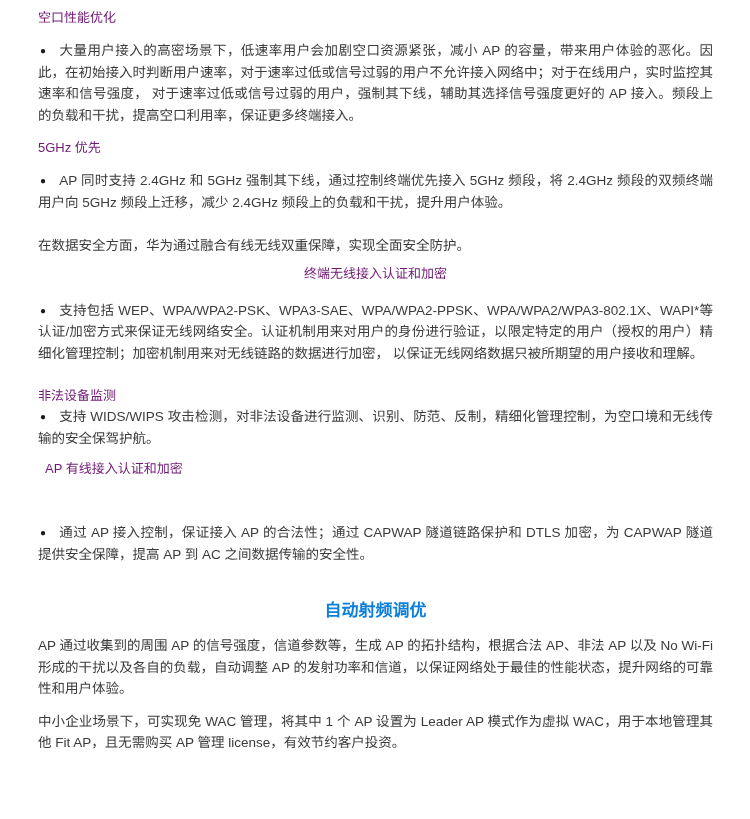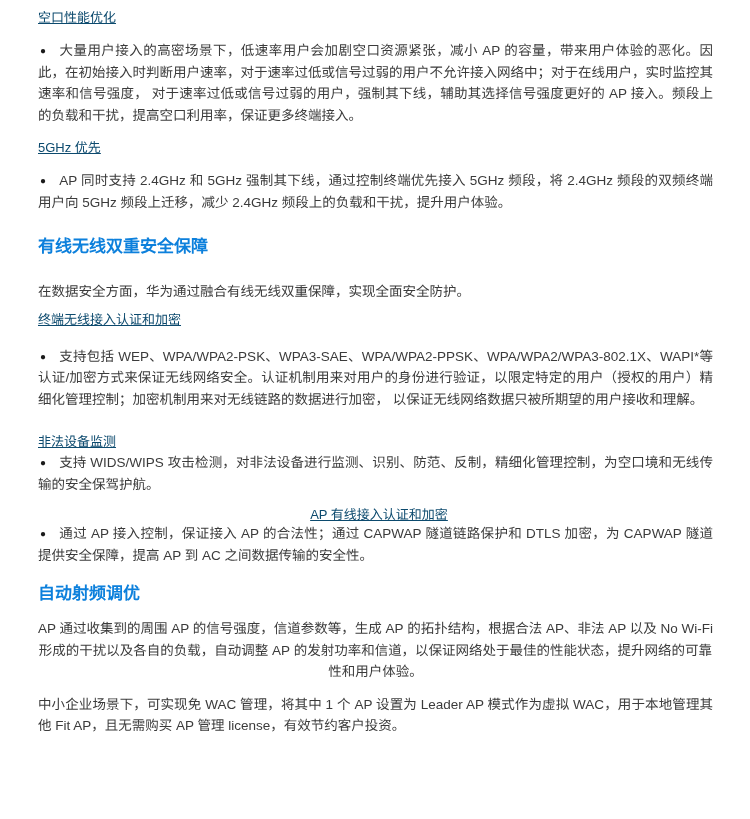--- a/index.html
+++ b/index.html
@@ -14,25 +14,24 @@
     font-family: "Liberation Sans", "DejaVu Sans", sans-serif;
     color: #3b3b3b;
   }
   .doc {
     padding: 10px 37px 0 38px;
     box-sizing: border-box;
     width: 750px;
   }
   
   .linkh {
-    color: #0c4a6e;
+    color: #701a75;
     font-size: 13px;
     line-height: 16px;
     cursor: pointer;
-    text-decoration: underline;
   }
   
   .h2 {
     color: #0d80dc;
     font-weight: bold;
     font-size: 17px;
     line-height: 24px;
   }
   .h2.latin {
     font-size: 20px;
@@ -48,45 +47,44 @@
   .dot {
     font-size: 10px;
     margin: 0 13px 0 2px;
     vertical-align: 1px;
     color: #1a1a1a;
   }
   .indent7 { padding-left: 7px; }
   
   .mt7  { margin-top: 14px; }
   .mt8  { margin-top: 24px; }
-  .mt9  { margin-top: 9px; }
+  .mt9  { margin-top: 9px; text-align: center; }
   .mt11 { margin-top: 11px; }
-  .mt12 { margin-top: 12px; text-align: center; }
+  .mt12 { margin-top: 12px; }
   .mt13 { margin-top: 22px; }
   .mt14 { margin-top: 14px; }
   .mt18 { margin-top: 18px; }
   .mt19 { margin-top: 2px; }
   .mt22 { margin-top: 22px; }
-  .mt26 { margin-top: 16px; }
-  .mt45 { }
+  .mt26 { margin-top: 34px; text-align: center; }
+  .mt45 { margin-top: 45px; }
 </style>
 </head>
 <body>
 
 <div class="doc">
 
   <div class="linkh">空口性能优化</div>
 
   <p class="body mt14"><span class="dot">●</span><span>大量用户接入的高密场景下，低速率用户会加剧空口资源紧张，减小 AP 的容量，带来用户体验的恶化。因此，在初始接入时判断用户速率，对于速率过低或信号过弱的用户不允许接入网络中；对于在线用户，实时监控其速率和信号强度， 对于速率过低或信号过弱的用户，强制其下线，辅助其选择信号强度更好的 AP 接入。频段上的负载和干扰，提高空口利用率，保证更多终端接入。</span></p>
 
   <div class="linkh mt7">5GHz 优先</div>
 
   <p class="body mt14"><span class="dot">●</span><span>AP 同时支持 2.4GHz 和 5GHz 强制其下线，通过控制终端优先接入 5GHz 频段，将 2.4GHz 频段的双频终端用户向 5GHz 频段上迁移，减少 2.4GHz 频段上的负载和干扰，提升用户体验。</span></p>
 
-  <div class="h2 mt22">有线无线双重安全保障</div>
 
   <p class="body mt13">在数据安全方面，华为通过融合有线无线双重保障，实现全面安全防护。</p>
 
   <div class="linkh mt9">终端无线接入认证和加密</div>
 
   <p class="body mt18"><span class="dot">●</span><span>支持包括 WEP、WPA/WPA2-PSK、WPA3-SAE、WPA/WPA2-PPSK、WPA/WPA2/WPA3-802.1X、WAPI*等认证/加密方式来保证无线网络安全。认证机制用来对用户的身份进行验证，以限定特定的用户（授权的用户）精细化管理控制；加密机制用来对无线链路的数据进行加密， 以保证无线网络数据只被所期望的用户接收和理解。</span></p>
 
   <div class="linkh mt8">非法设备监测</div>
 
   <p class="body mt19"><span class="dot">●</span><span>支持 WIDS/WIPS 攻击检测，对非法设备进行监测、识别、防范、反制，精细化管理控制，为空口境和无线传输的安全保驾护航。</span></p>

